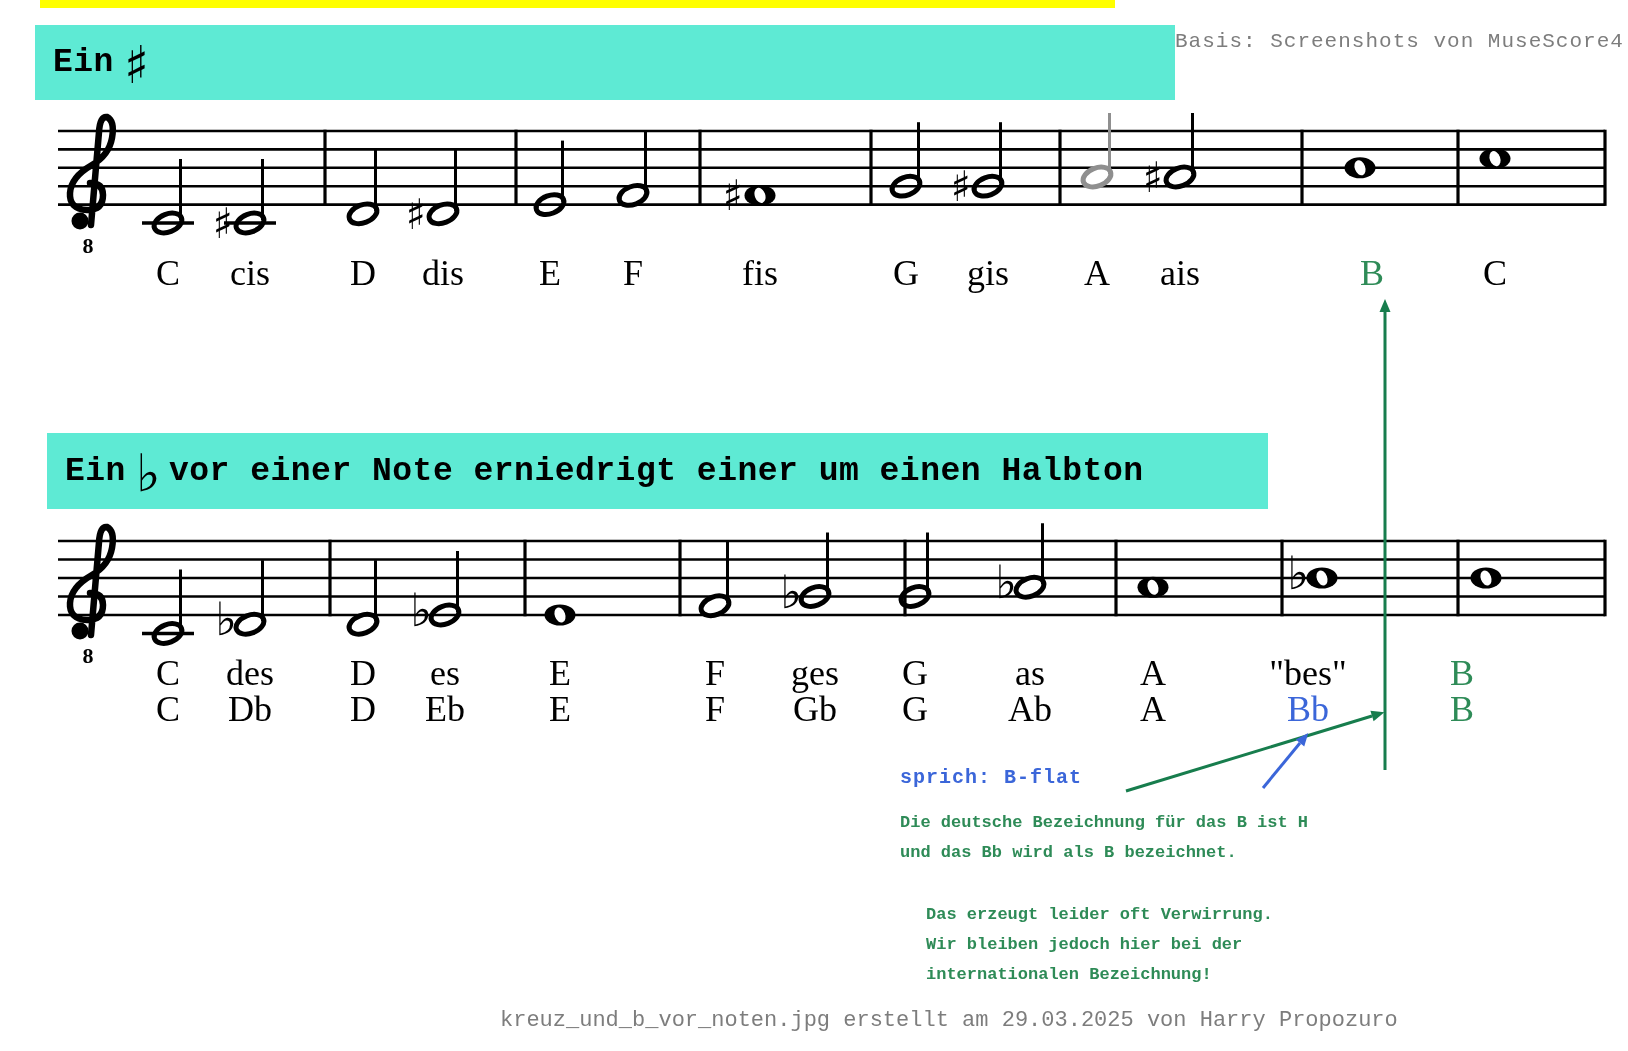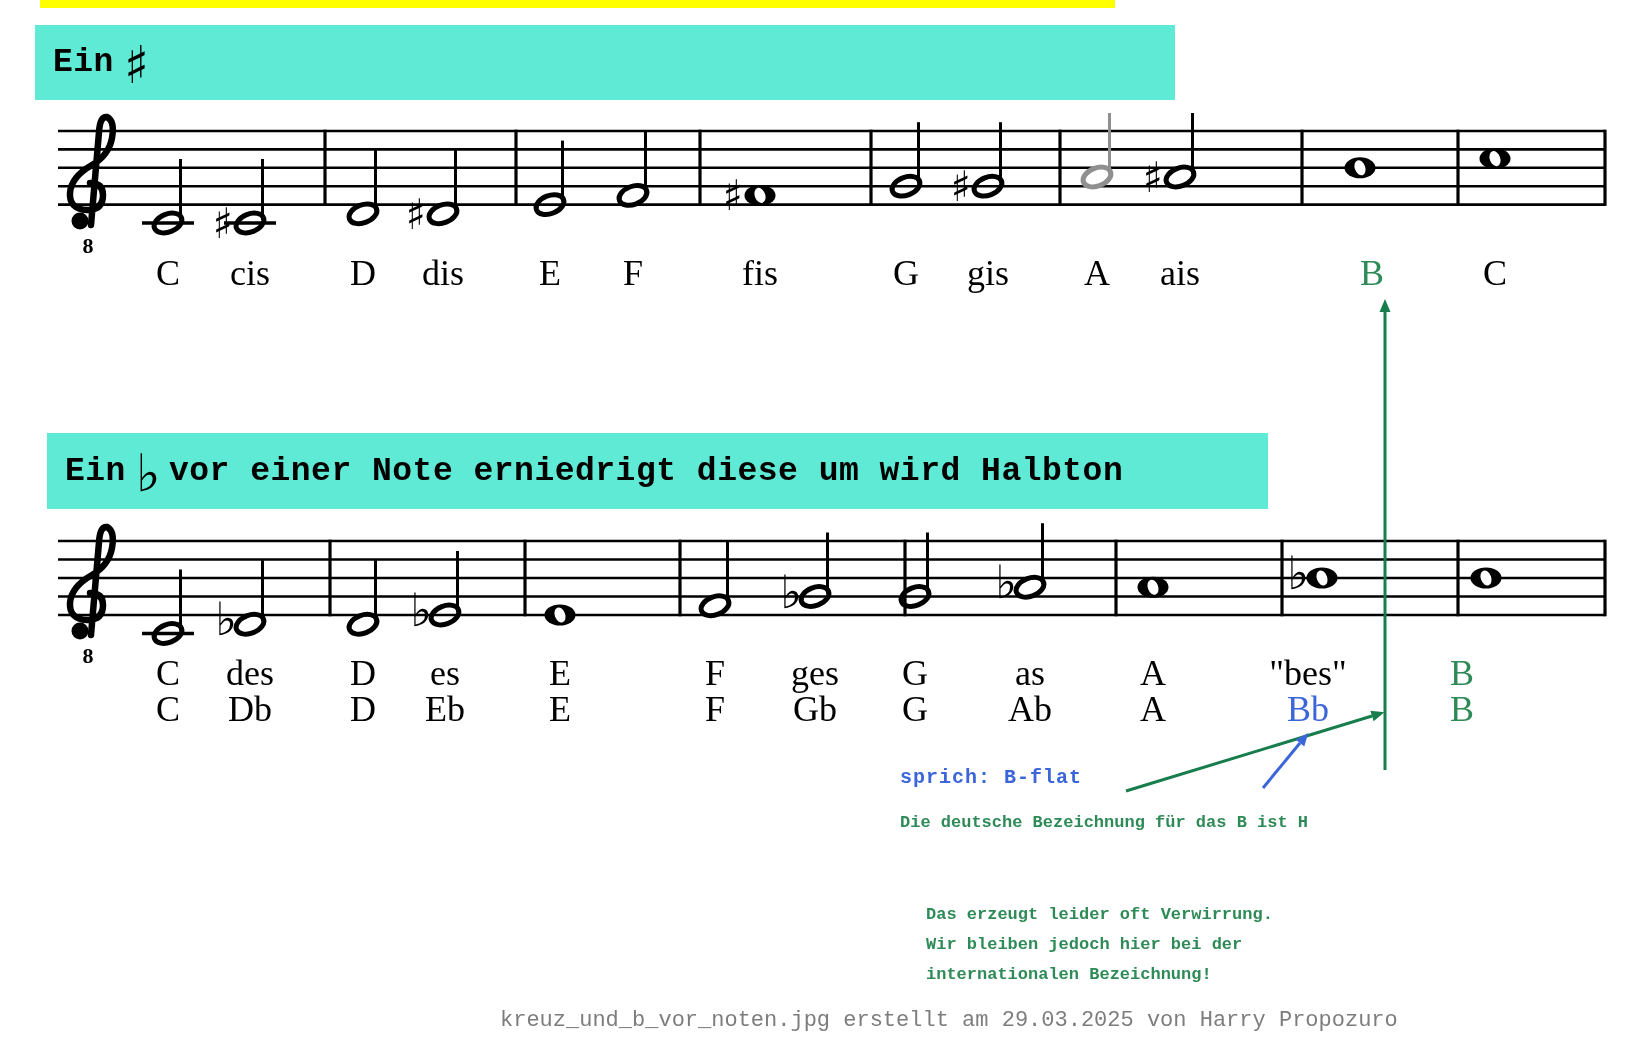--- a/index.html
+++ b/index.html
@@ -177,28 +177,30 @@
     </svg>
 
   <div id="heading1" class="hl">
     <span>Ein</span>
     <span class="sym">♯</span>
   </div>
 
   <div id="heading2" class="hl">
     <span>Ein</span>
     <span class="sym">♭</span>
-    <span>vor einer Note erniedrigt diese um wird Halbton</span>
-  </div>
-
+    <span>vor einer Note erniedrigt einer um einen Halbton</span>
+  </div>
+
+  <div id="basis">Basis: Screenshots von MuseScore4</div>
 
   <div id="sprich">sprich: B-flat</div>
 
   <div id="gnote1" class="gnote">
     <div>Die deutsche Bezeichnung für das B ist H</div>
+    <div>und das Bb wird als B bezeichnet.</div>
   </div>
 
   <div id="gnote2" class="gnote">
     <div>Das erzeugt leider oft Verwirrung.</div>
     <div>Wir bleiben jedoch hier bei der</div>
     <div>internationalen Bezeichnung!</div>
   </div>
 
   <div id="footer">kreuz_und_b_vor_noten.jpg erstellt am 29.03.2025 von Harry Propozuro</div>
 

